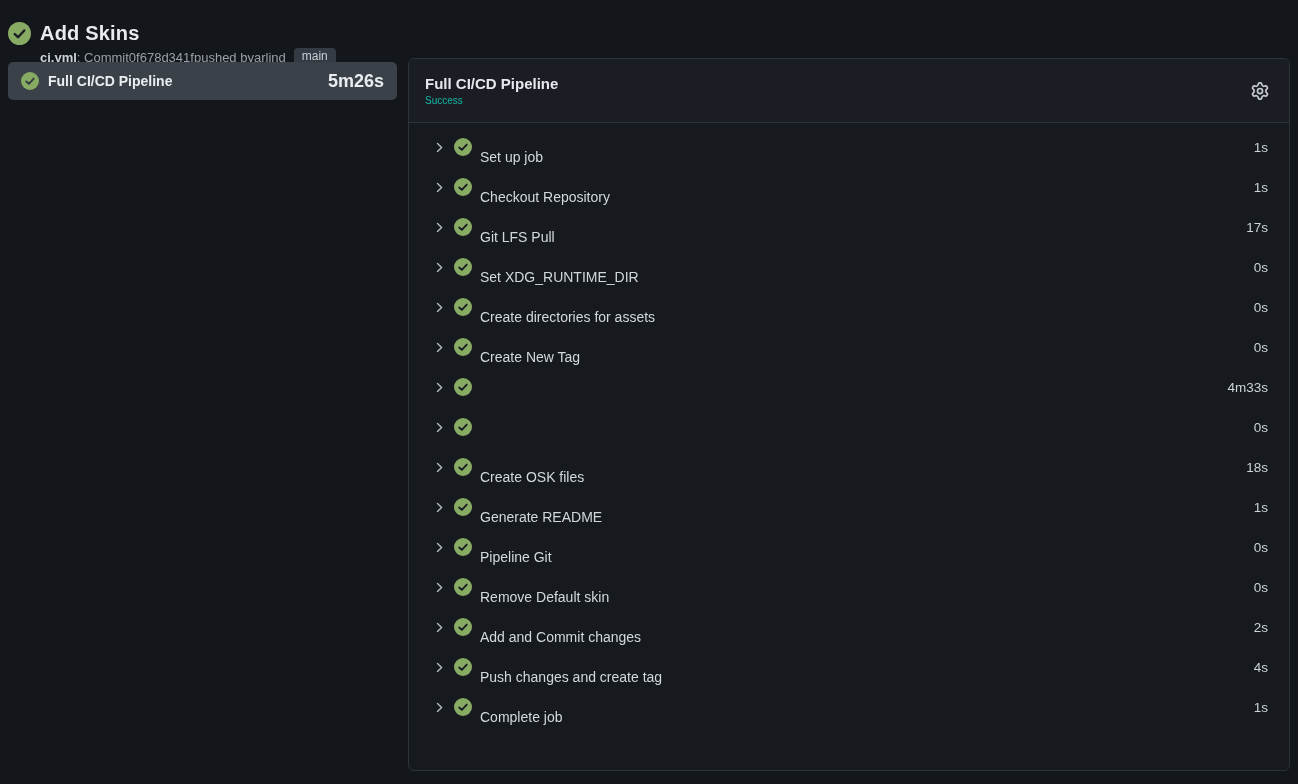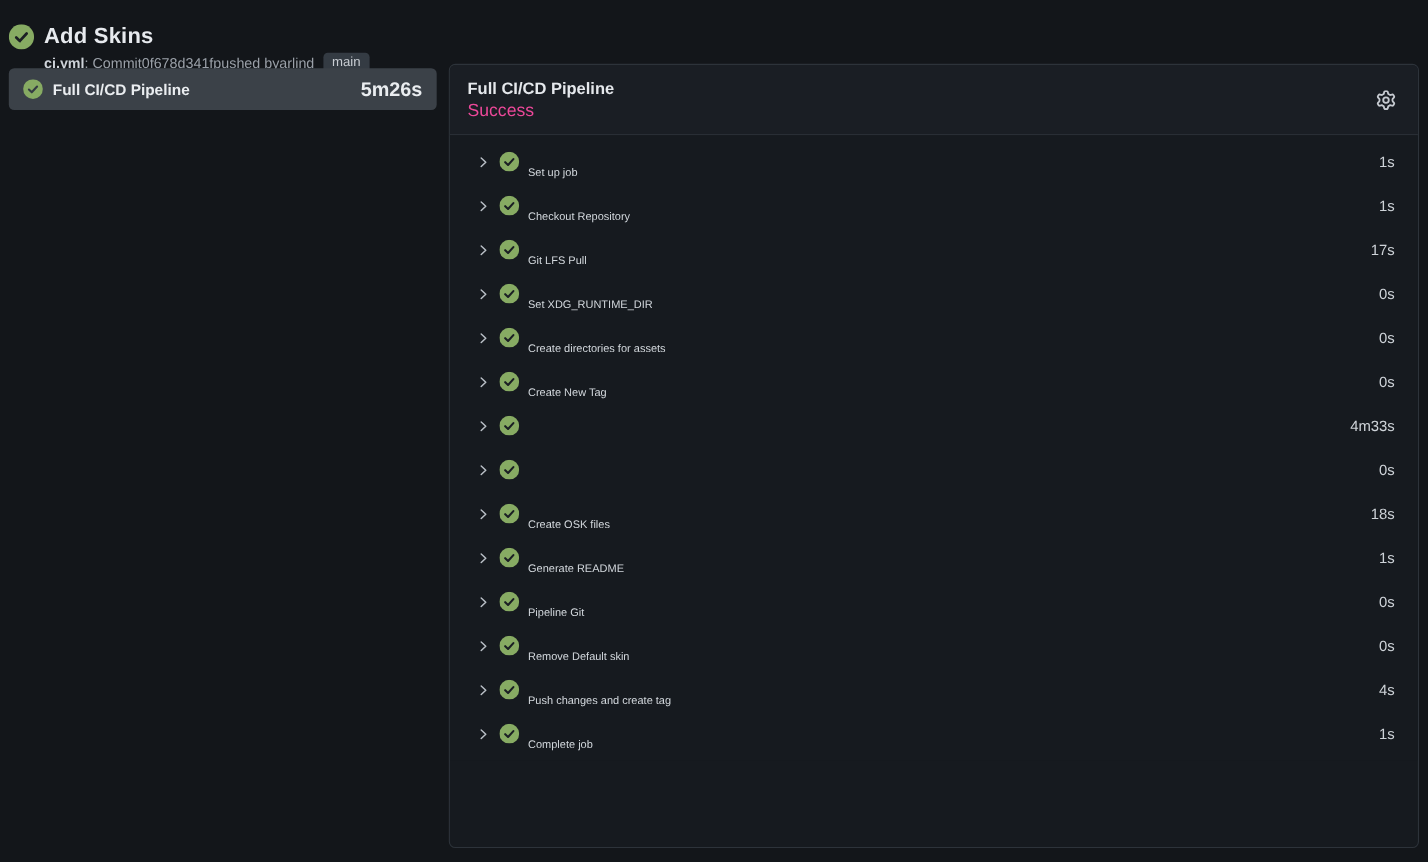--- a/index.html
+++ b/index.html
@@ -48,37 +48,37 @@
   }
   .job-panel-header {
     display: flex; align-items: center;
     background: #1a1e24;
     border-bottom: 1px solid #2d333a;
     padding: 10px 16px;
     height: 64px;
   }
   .job-panel-titles { display: flex; flex-direction: column; gap: 3px; }
   .job-panel-title { font-size: 15px; font-weight: 600; color: #e5e8ec; }
-  .job-panel-status { font-size: 16px; color: #ec4899; }
+  .job-panel-status { font-size: 10px; color: #14b8a6; }
   .gear-btn {
     margin-left: auto; width: 26px; height: 26px;
     display: flex; align-items: center; justify-content: center;
     cursor: pointer; border-radius: 4px;
   }
 
   
   .steps-list { padding: 4px 0; background: #161a1f; }
   .step-row {
     display: flex; align-items: center;
     height: 40px; padding: 0 21px 0 24px;
     cursor: pointer;
   }
   .step-chevron { display: inline-flex; flex: none; margin-right: 8px; }
   .step-row .check-circle { margin-right: 8px; }
-  .step-name { font-size: 10px; color: #d3d8dd; margin-top: 20px; }
+  .step-name { font-size: 14px; color: #d3d8dd; margin-top: 20px; }
   .step-duration { margin-left: auto; font-size: 13.5px; color: #ced3d8; }
 </style>
 </head>
 <body>
 
 <div class="run-header">
   <div class="run-title-row">
     <span class="check-circle">
       <svg width="23" height="23" viewBox="0 0 16 16">
         <circle cx="8" cy="8" r="8" fill="#87ab63"></circle>
@@ -309,20 +309,35 @@
         <span class="check-circle">
           <svg width="18" height="18" viewBox="0 0 16 16">
             <circle cx="8" cy="8" r="8" fill="#87ab63"></circle>
             <path d="M4.7 8.4 L7 10.6 L11.3 5.9" fill="none" stroke="#1b1f24" stroke-width="1.7" stroke-linecap="round" stroke-linejoin="round"></path>
           </svg>
         </span>
         <span class="step-name">Remove Default skin</span>
         <span class="step-duration">0s</span>
       </div>
 
+      <div class="step-row">
+        <span class="step-chevron">
+          <svg width="13" height="13" viewBox="0 0 16 16">
+            <path d="M5.5 3.2 L10.6 8 L5.5 12.8" fill="none" stroke="#b7bdc4" stroke-width="1.7" stroke-linecap="round" stroke-linejoin="round"></path>
+          </svg>
+        </span>
+        <span class="check-circle">
+          <svg width="18" height="18" viewBox="0 0 16 16">
+            <circle cx="8" cy="8" r="8" fill="#87ab63"></circle>
+            <path d="M4.7 8.4 L7 10.6 L11.3 5.9" fill="none" stroke="#1b1f24" stroke-width="1.7" stroke-linecap="round" stroke-linejoin="round"></path>
+          </svg>
+        </span>
+        <span class="step-name">Add and Commit changes</span>
+        <span class="step-duration">2s</span>
+      </div>
 
       <div class="step-row">
         <span class="step-chevron">
           <svg width="13" height="13" viewBox="0 0 16 16">
             <path d="M5.5 3.2 L10.6 8 L5.5 12.8" fill="none" stroke="#b7bdc4" stroke-width="1.7" stroke-linecap="round" stroke-linejoin="round"></path>
           </svg>
         </span>
         <span class="check-circle">
           <svg width="18" height="18" viewBox="0 0 16 16">
             <circle cx="8" cy="8" r="8" fill="#87ab63"></circle>

